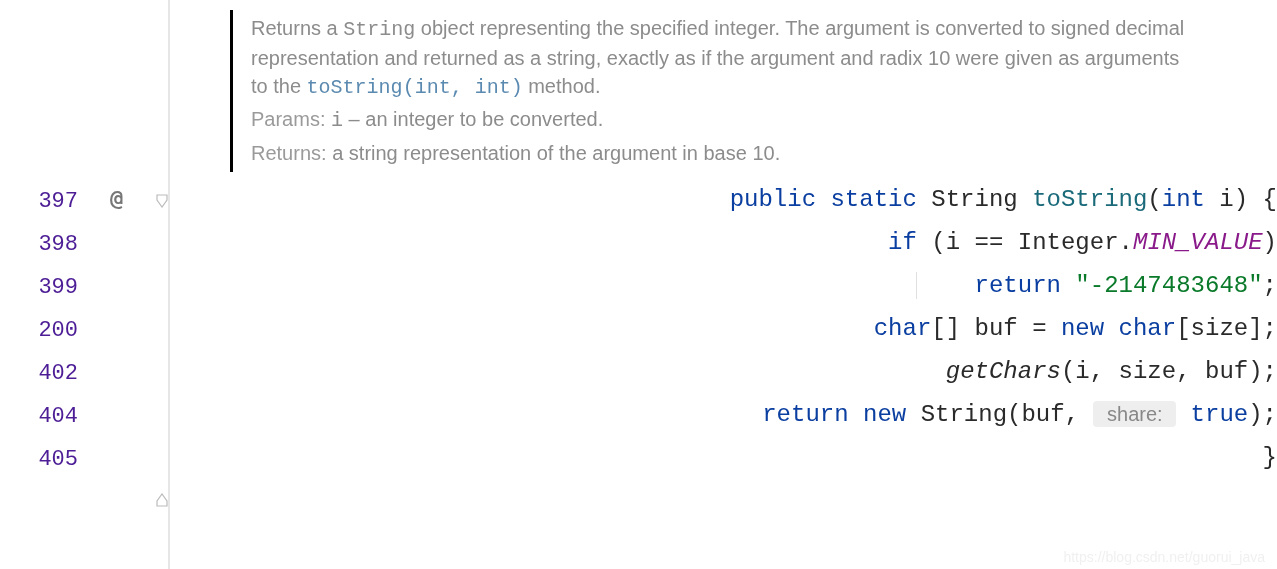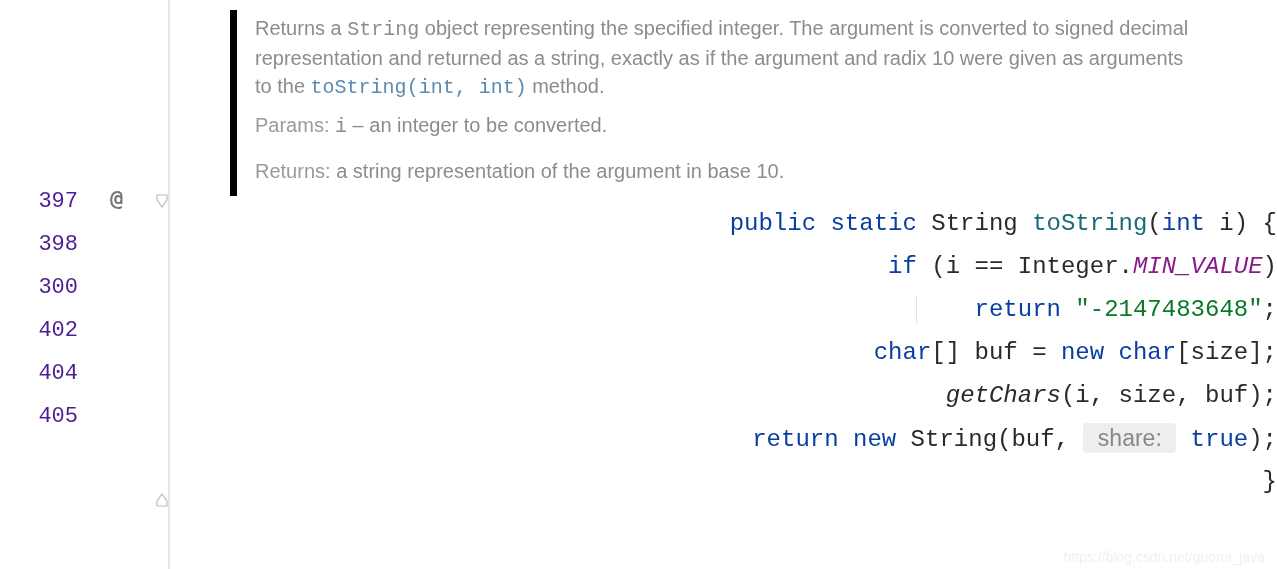--- a/index.html
+++ b/index.html
@@ -55,21 +55,21 @@
   width: 16px;
   height: 16px;
 }
 .code-area {
   flex: 1;
   padding-top: 10px;
   position: relative;
 }
 .doc-block {
   margin-left: 60px;
-  border-left: 7px solid #000000;
+  border-left: 3px solid #000000;
   padding-left: 18px;
   padding-top: 4px;
   padding-bottom: 4px;
   margin-bottom: 6px;
   max-width: 960px;
 }
 .doc-line {
   font-size: 20px;
   color: #8c8c8c;
   line-height: 28px;
@@ -77,21 +77,21 @@
 .doc-code {
   font-family: 'Consolas', 'Courier New', monospace;
 }
 .doc-link {
   color: #5b8ab0;
   font-family: 'Consolas', 'Courier New', monospace;
 }
 .doc-section {
   font-size: 20px;
   color: #8c8c8c;
-  line-height: 42px;
+  line-height: 30px;
   margin-top: 2px;
 }
 .doc-label {
   color: #9a9a9a;
 }
 .doc-param-name {
   font-family: 'Consolas', 'Courier New', monospace;
 }
 .code-line {
   height: 43px;
@@ -108,21 +108,21 @@
 .meth { color: #1a6a7a; }
 .constfld { color: #8a1a8a; font-style: italic; }
 .str { color: #0a7a2a; }
 .num { color: #2a5aaa; }
 .ident-it { font-style: italic; color: #2a2a2a; }
 .param-hint {
   background: #eeeeee;
   border-radius: 4px;
   padding: 2px 8px;
   color: #888;
-  font-size: 23px;
+  font-size: 20px;
   font-family: 'Segoe UI', sans-serif;
   font-style: normal;
 }
 .indent-guide {
   border-left: 1px solid #e0e0e0;
 }
 .watermark {
   position: absolute;
   right: 12px;
   bottom: 4px;
@@ -141,21 +141,22 @@
           <path d="M3 3 L13 3 L13 8 L8 15 L3 8 Z" fill="none" stroke="#bbb" stroke-width="1.2"></path>
         </svg>
     </span>
     <span class="gutter-icon fold-close fold-marker">
       <svg viewBox="0 0 16 16">
           <path d="M3 13 L13 13 L13 8 L8 1 L3 8 Z" fill="none" stroke="#bbb" stroke-width="1.2"></path>
         </svg>
     </span>
     <div class="line-num">397</div>
     <div class="line-num">398</div>
-    <div class="line-num">300</div>
+    <div class="line-num">399</div>
+    <div class="line-num">200</div>
     <div class="line-num">402</div>
     <div class="line-num">404</div>
     <div class="line-num">405</div>
   </div>
 
   <div class="code-area">
     <div class="doc-block">
       <div class="doc-line">
         <span>Returns a </span><span class="doc-code">String</span><span> object representing the specified integer. The argument is converted to signed decimal representation and returned as a string, exactly as if the argument and radix 10 were given as arguments to the </span><span class="doc-link">toString(int, int)</span><span> method.</span>
       </div>

